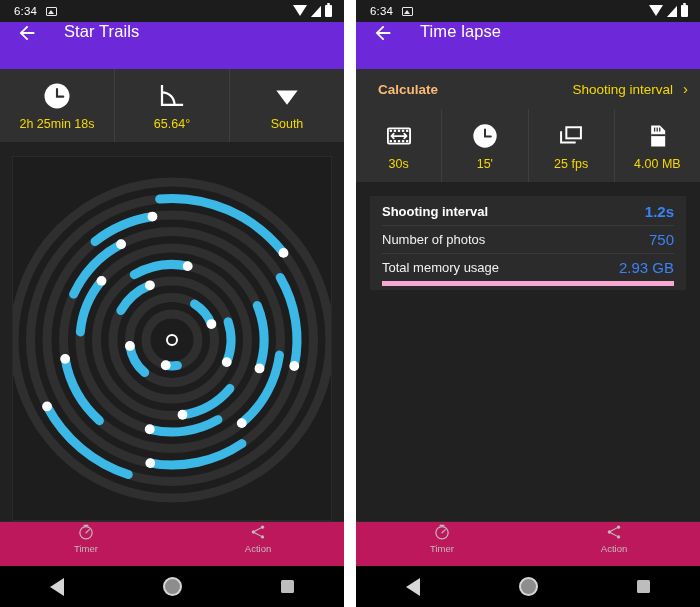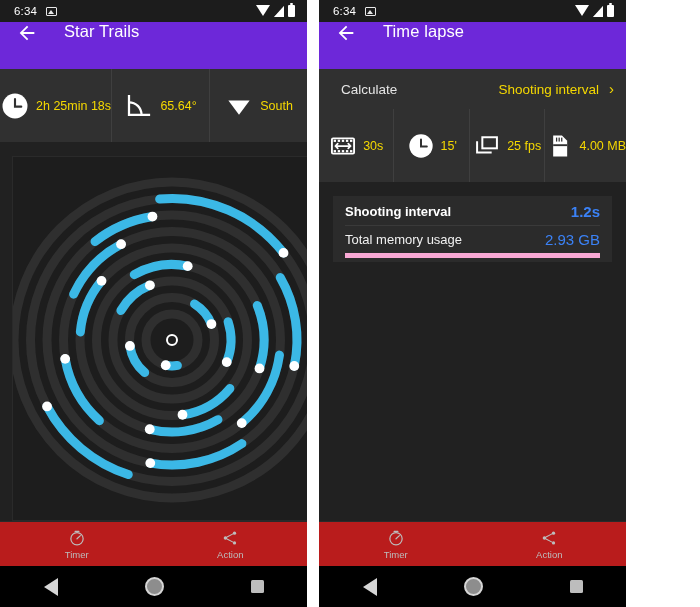--- a/index.html
+++ b/index.html
@@ -8,21 +8,21 @@
     background: #ffffff;
   }
   body {
     width: 700px;
     height: 607px;
     font-family: "Liberation Sans", sans-serif;
     overflow: hidden;
   }
   .screens {
     position: relative;
-    width: 626px;
+    width: 700px;
     height: 607px;
     display: flex;
     background: #ffffff;
   }
   .phone {
     position: relative;
     width: 344px;
     height: 607px;
     background: #212121;
     display: flex;
@@ -148,22 +148,23 @@
   .calc-row {
     height: 40px;
     background: #303030;
     display: flex;
     align-items: center;
     padding: 0 12px 0 22px;
     flex: 0 0 auto;
     cursor: pointer;
   }
   .calc-label {
-    color: #e5e5e5;
+    color: #fdba74;
     font-size: 13.5px;
+    font-weight: bold;
   }
   .calc-value {
     margin-left: auto;
     color: #f5d800;
     font-size: 13.5px;
   }
   .calc-chev {
     color: #f5d800;
     font-size: 15px;
     margin-left: 10px;
@@ -175,21 +176,21 @@
   .metrics {
     display: flex;
     background: #303030;
     flex: 0 0 auto;
     height: 73px;
     border-bottom: 2px solid #212121;
   }
   .metric {
     flex: 1 1 0;
     display: flex;
-    flex-direction: row;
+    flex-direction: column;
     align-items: center;
     justify-content: center;
     gap: 6px;
     border-right: 1px solid #3f3f3f;
     cursor: pointer;
     position: relative;
   }
   .metric:last-child { border-right: none; }
   .metric-icon {
     height: 30px;
@@ -247,23 +248,23 @@
   .res-val {
     margin-left: auto;
     color: #3b82f6;
     font-size: 15px;
   }
   .res-row.primary .res-val { font-weight: bold; }
 
   
   .bottombar {
     height: 44px;
-    background: #b91c1c;
-    display: flex;
-    align-items: center;
+    background: #be185d;
+    display: flex;
+    align-items: flex-start;
     flex: 0 0 auto;
     border-top: 1px solid #2a2a2a;
   }
   .bb-item {
     flex: 1 1 0;
     display: flex;
     flex-direction: column;
     align-items: center;
     justify-content: center;
     gap: 1px;
@@ -527,20 +528,24 @@
       </div>
     </div>
 
     <div class="results-wrap">
       <div class="results-card">
         <div class="res-row primary">
           <span class="res-key">Shooting interval</span>
           <span class="res-val">1.2s</span>
         </div>
         <div class="res-row">
+          <span class="res-key">Number of photos</span>
+          <span class="res-val">750</span>
+        </div>
+        <div class="res-row">
           <span class="res-key">Total memory usage</span>
           <span class="res-val">2.93 GB</span>
         </div>
       </div>
     </div>
 
     <div class="bottombar">
       <div class="bb-item">
         <span class="bb-icon">
           <svg width="18" height="18" viewBox="0 0 24 24">

